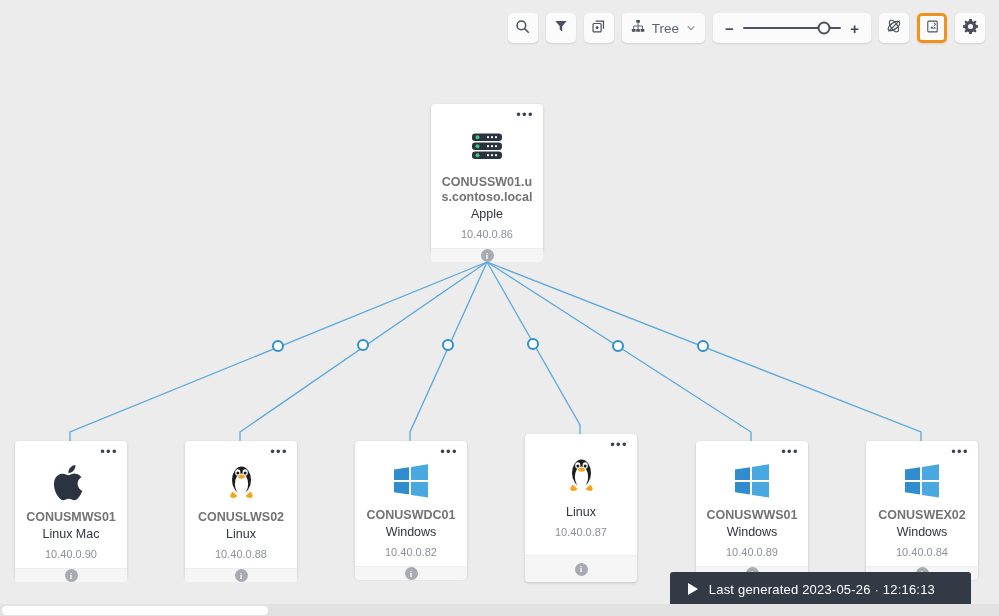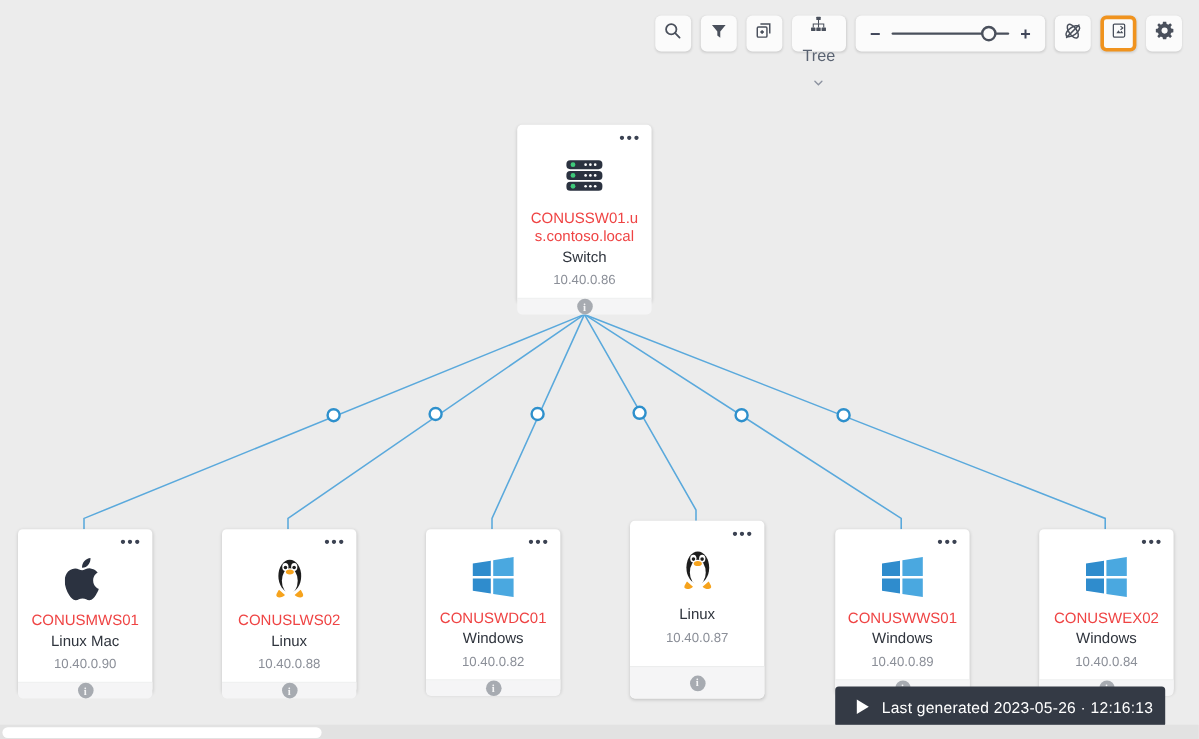--- a/index.html
+++ b/index.html
@@ -40,21 +40,20 @@
   }
   .tb-group {
     height: 30px;
     background: #fbfbfb;
     border-radius: 5px;
     box-shadow: 0 1px 2px rgba(0,0,0,.12);
     display: flex; align-items: center;
     padding: 0 9px;
     gap: 7px;
     cursor: pointer;
-    flex-direction: column;
   }
   .tb-group .lbl {
     font-size: 13.5px;
     color: #5a6372;
   }
   .slider-group {
     height: 30px;
     background: #fbfbfb;
     border-radius: 5px;
     box-shadow: 0 1px 2px rgba(0,0,0,.12);
@@ -114,25 +113,26 @@
     line-height: 10px;
     cursor: pointer;
   }
   .node-icon {
     margin-top: 16px;
     margin-bottom: 9px;
     display: flex; align-items: center; justify-content: center;
   }
   .node-name {
     font-size: 12.5px;
-    color: #ef4444;
+    color: #737373;
     text-align: center;
     line-height: 15px;
     word-break: break-word;
     padding: 0 2px;
+    font-weight: bold;
   }
   .node-type {
     font-size: 12.5px;
     color: #2f343d;
     text-align: center;
     line-height: 16px;
     margin-top: 1px;
   }
   .node-ip {
     font-size: 11px;
@@ -160,21 +160,21 @@
   }
 
   
   .statusbar {
     position: absolute;
     right: 28px; bottom: 10px;
     height: 34px;
     background: #343a45;
     border-radius: 3px;
     display: flex; align-items: center;
-    padding: 0 10px 0 18px;
+    padding: 0 36px 0 18px;
     gap: 11px;
     z-index: 40;
     margin-top: 28px;
   }
   .statusbar .txt {
     color: #ffffff;
     font-size: 13px;
     letter-spacing: .2px;
   }
   .play-tri {
@@ -254,21 +254,21 @@
                   <circle cx="25" cy="20.2" r="1.1"></circle>
                   <circle cx="29" cy="20.2" r="1.1"></circle>
                 <circle cx="21" cy="29.2" r="1.1"></circle>
                   <circle cx="25" cy="29.2" r="1.1"></circle>
                   <circle cx="29" cy="29.2" r="1.1"></circle>
               </g>
             </g>
           </svg>
         </div>
         <div class="node-name">CONUSSW01.us.contoso.local</div>
-        <div class="node-type">Switch</div>
+        <div class="node-type">Apple</div>
         <div class="node-ip">10.40.0.86</div>
       </div>
       <div class="node-footer">
         <span class="info-ico">i</span>
       </div>
     </div>
 
     <div class="node" style="left:15px; top:441px; width:112px; height:137px;">
       <div class="node-body">
         <div class="dots">•••</div>

